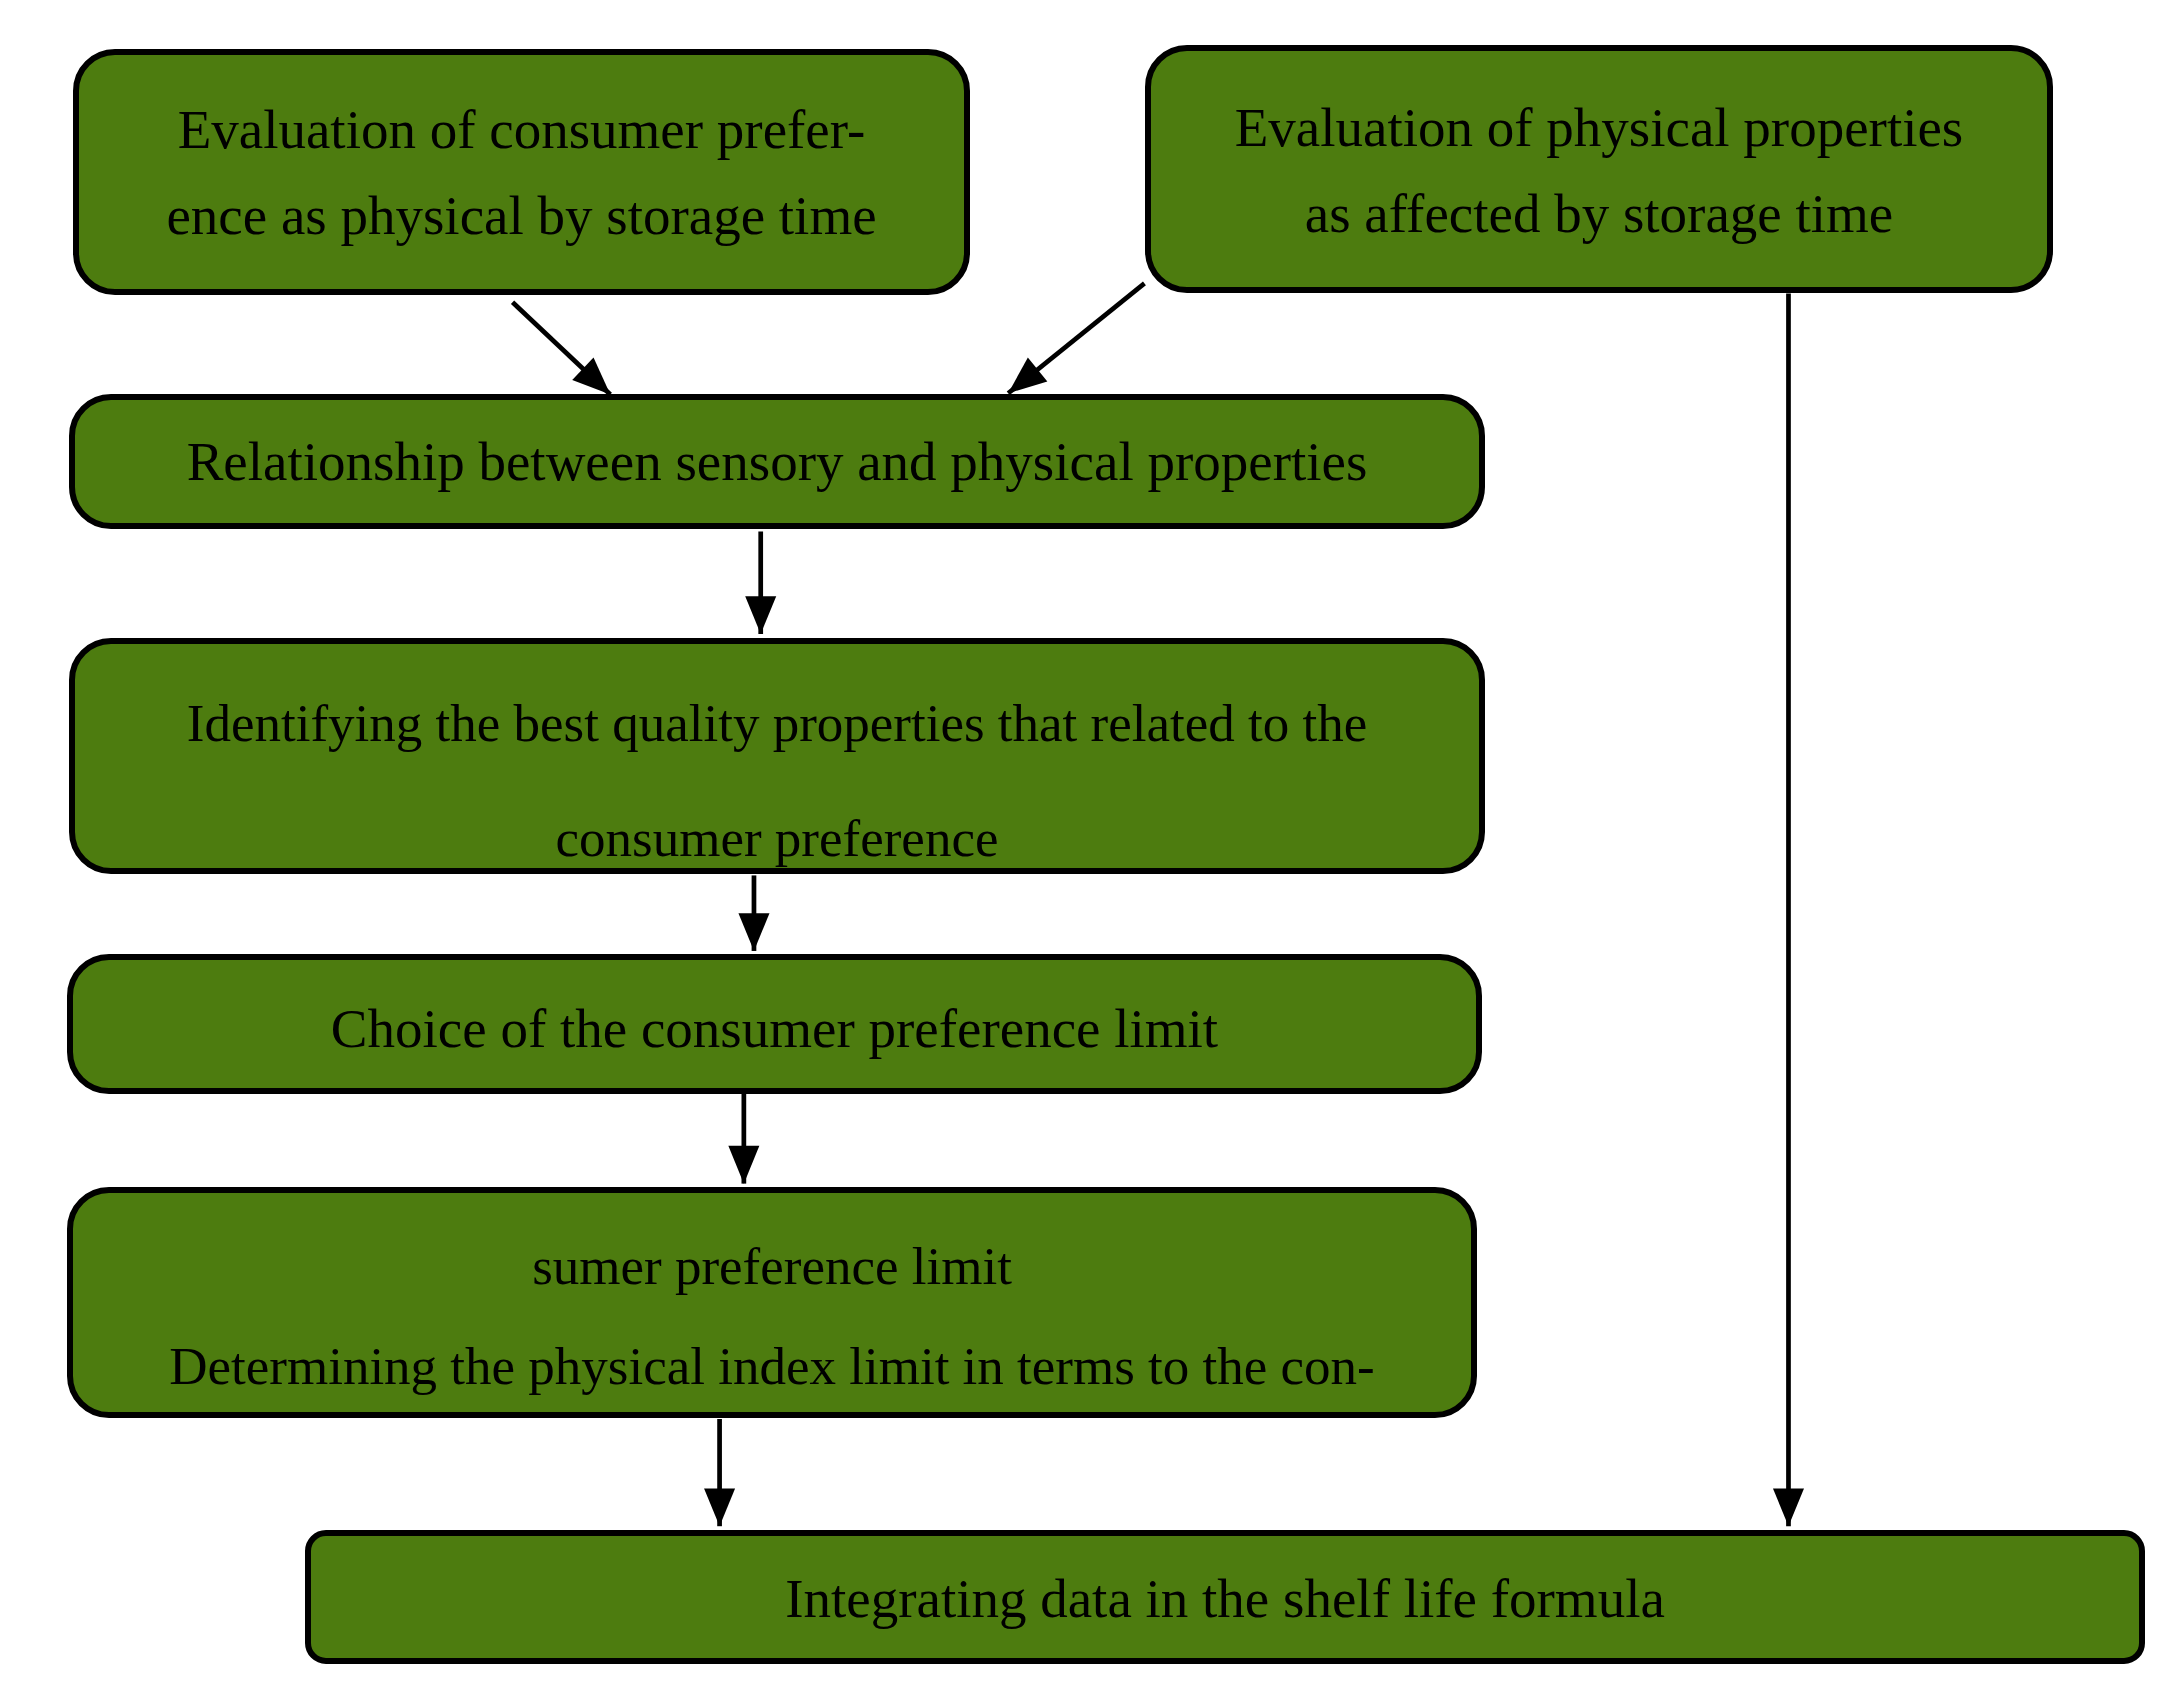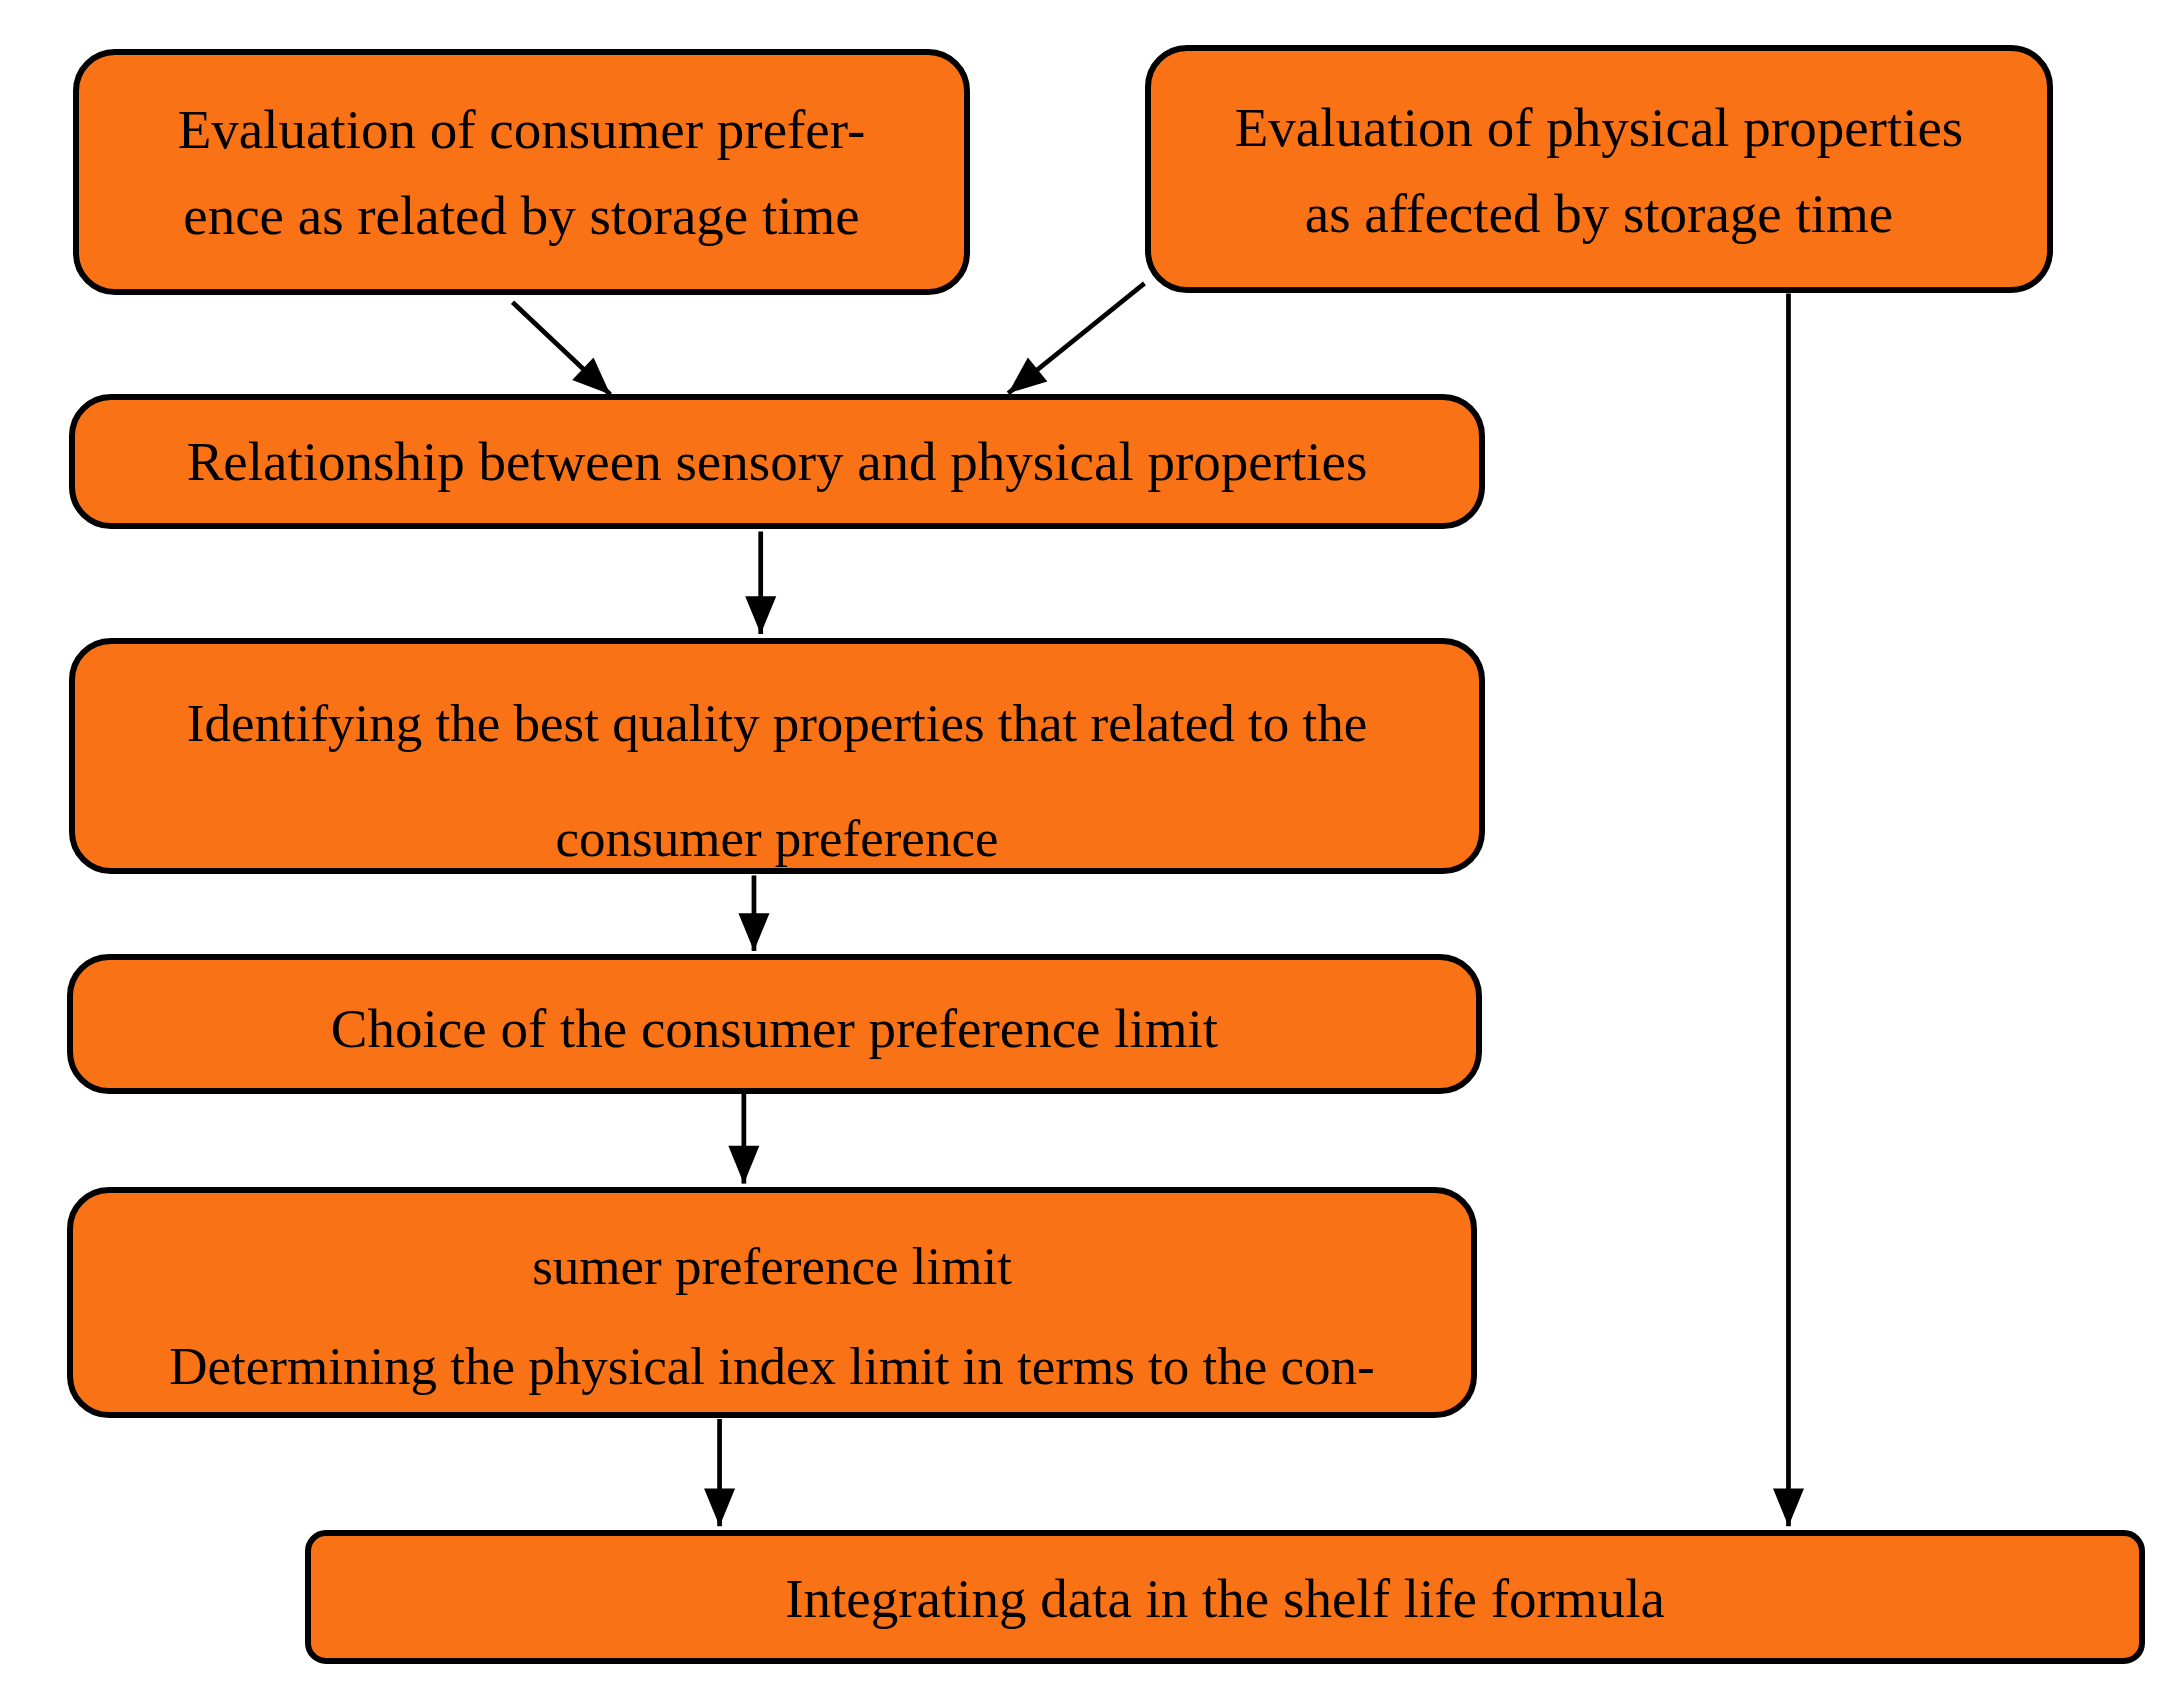--- a/index.html
+++ b/index.html
@@ -21,21 +21,21 @@
     left: 0;
     top: 0;
     width: 2183px;
     height: 1705px;
   }
   .node {
     position: absolute;
     box-sizing: border-box;
     border: 6.7px solid #000000;
     border-radius: 42px;
-    background: #f97316;
+    background: #4d7c0f;
     text-align: center;
     font-size: 55px;
     white-space: nowrap;
     overflow: hidden;
   }
   .node .line { display: block; }
 
   .node--consumer-eval   { left: 73px;  top: 49px;   width: 897px; height: 246px; padding-top: 32px; }
   .node--consumer-eval .line   { line-height: 86px; }
 
@@ -72,21 +72,21 @@
     <line x1="1697" y1="420" x2="1495" y2="583" stroke="#000000" stroke-width="7" marker-end="url(#arrowhead)"></line>
     <line x1="1128" y1="788" x2="1128" y2="940" stroke="#000000" stroke-width="7" marker-end="url(#arrowhead)"></line>
     <line x1="1118" y1="1298" x2="1118" y2="1410" stroke="#000000" stroke-width="7" marker-end="url(#arrowhead)"></line>
     <line x1="1103" y1="1622" x2="1103" y2="1755" stroke="#000000" stroke-width="7" marker-end="url(#arrowhead)"></line>
     <line x1="1067" y1="2104" x2="1067" y2="2263" stroke="#000000" stroke-width="7" marker-end="url(#arrowhead)"></line>
     <line x1="2652" y1="435" x2="2652" y2="2263" stroke="#000000" stroke-width="7" marker-end="url(#arrowhead)"></line>
   </svg>
 
   <div class="node node--consumer-eval">
     <span class="line">Evaluation of consumer prefer-</span>
-    <span class="line">ence as related by storage time</span>
+    <span class="line">ence as physical by storage time</span>
   </div>
 
   <div class="node node--physical-eval">
     <span class="line">Evaluation of physical properties</span>
     <span class="line">as affected by storage time</span>
   </div>
 
   <div class="node node--relationship">
     <span class="line">Relationship between sensory and physical properties</span>
   </div>

